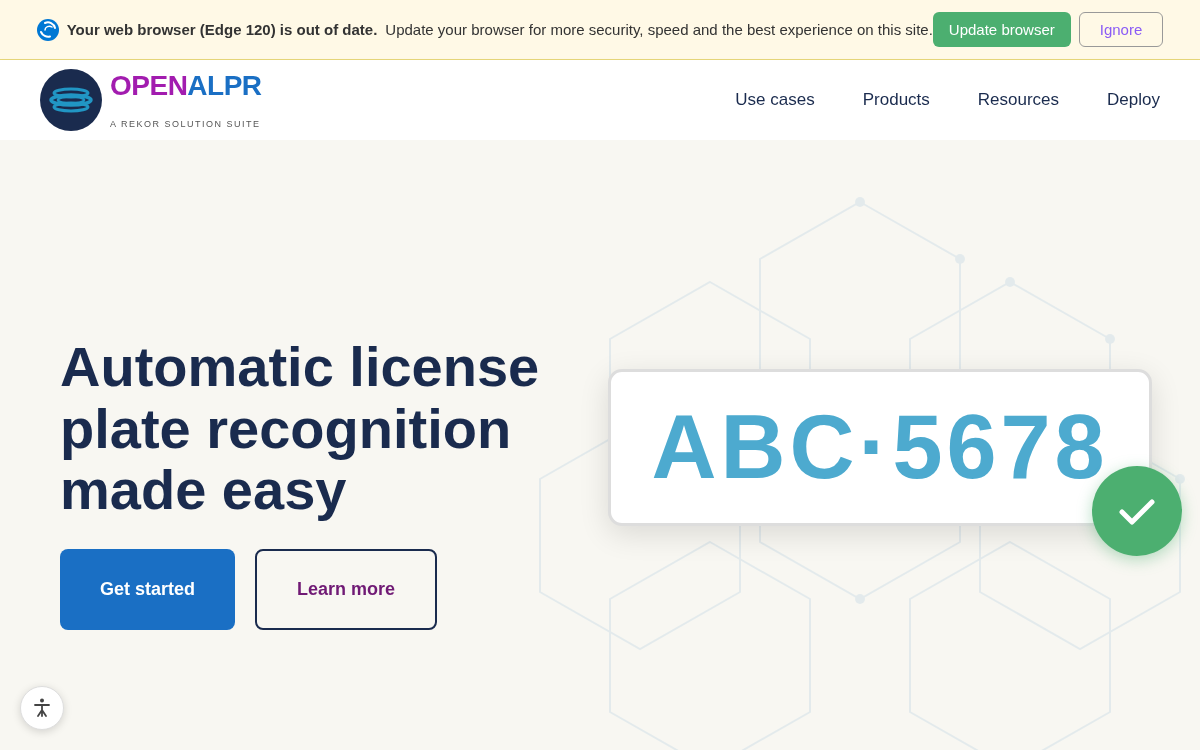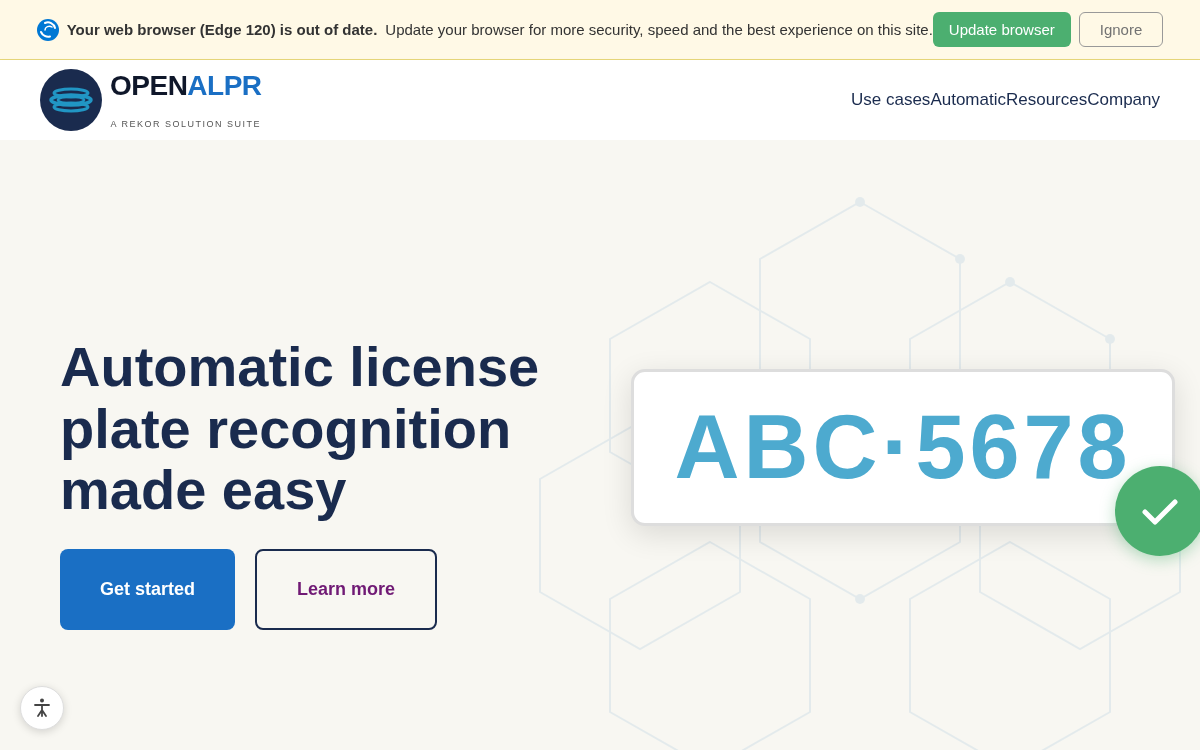--- a/index.html
+++ b/index.html
@@ -38,21 +38,21 @@
       color: white;
       border: none;
       border-radius: 6px;
       padding: 8px 16px;
       font-size: 15px;
       font-weight: 500;
       cursor: pointer;
     }
     .btn-ignore {
       background: transparent;
-      color: #737373;
+      color: #8b5cf6;
       border: 1px solid #999;
       border-radius: 6px;
       padding: 8px 20px;
       font-size: 15px;
       font-weight: 500;
       cursor: pointer;
     }
 
     
     .navbar {
@@ -78,32 +78,32 @@
       display: flex;
       flex-direction: column;
       line-height: 1;
     }
     .logo-main {
       font-size: 28px;
       font-weight: 800;
       color: #1a2b4e;
       letter-spacing: -0.5px;
     }
-    .logo-main span { color: #0f172a; }
+    .logo-main span { color: #a21caf; }
     .logo-sub {
       font-size: 9px;
       color: #555;
       letter-spacing: 1.5px;
       text-transform: uppercase;
       margin-top: 20px;
-      text-align: center;
     }
     .nav-links {
       display: flex;
       align-items: center;
+      gap: 48px;
     }
     .nav-link {
       font-size: 17px;
       color: #1a2b4e;
       text-decoration: none;
       font-weight: 500;
       cursor: pointer;
     }
     .btn-signin {
       background: #1a6fc4;
@@ -167,21 +167,21 @@
       border-radius: 8px;
       padding: 18px 40px;
       font-size: 18px;
       font-weight: 600;
       cursor: pointer;
     }
 
     
     .hero-right {
       position: absolute;
-      right: 32px;
+      right: 55px;
       top: 50%;
       transform: translateY(-50%);
       z-index: 2;
       display: flex;
       align-items: center;
       justify-content: center;
       width: 530px;
       height: 280px;
     }
     .plate-container {
@@ -291,23 +291,23 @@
     </svg>
     <div class="logo-text-area">
       <div class="logo-main">
         <span>OPEN</span><span style="color:#1a6fc4;margin-top:31px;">ALPR</span>
       </div>
       <div class="logo-sub">A REKOR SOLUTION SUITE</div>
     </div>
   </div>
   <div class="nav-links">
     <a class="nav-link">Use cases</a>
-    <a class="nav-link">Automatic</a>
+    <a class="nav-link">Products</a>
     <a class="nav-link">Resources</a>
-    <a class="nav-link">Company</a>
+    <a class="nav-link">Deploy</a>
   </div>
 </nav>
 
 <section class="hero">
 
   <div class="hex-decoration">
     <svg viewBox="0 0 680 550" xmlns="http://www.w3.org/2000/svg">
 
       <polygon points="340,30 440,87 440,200 340,257 240,200 240,87" fill="none" stroke="#8ab4d4" stroke-width="2"></polygon>
       <polygon points="490,110 590,167 590,280 490,337 390,280 390,167" fill="none" stroke="#8ab4d4" stroke-width="2"></polygon>

